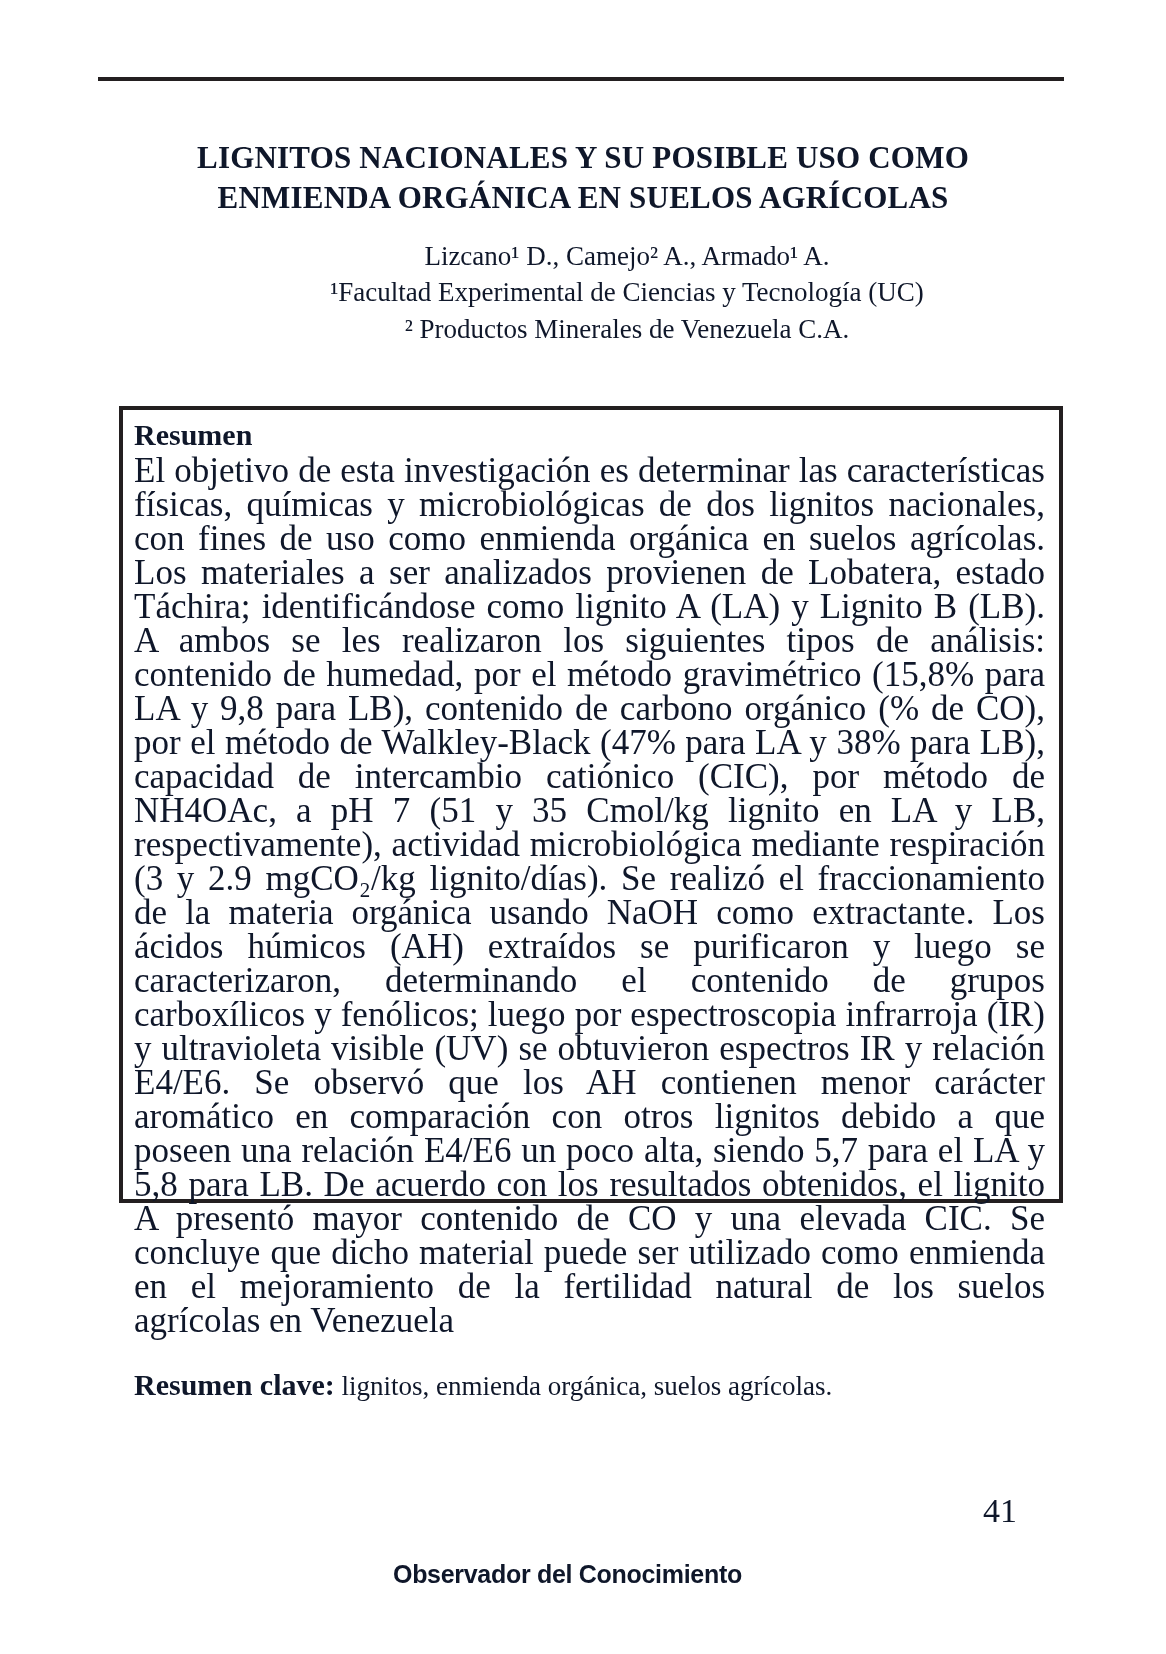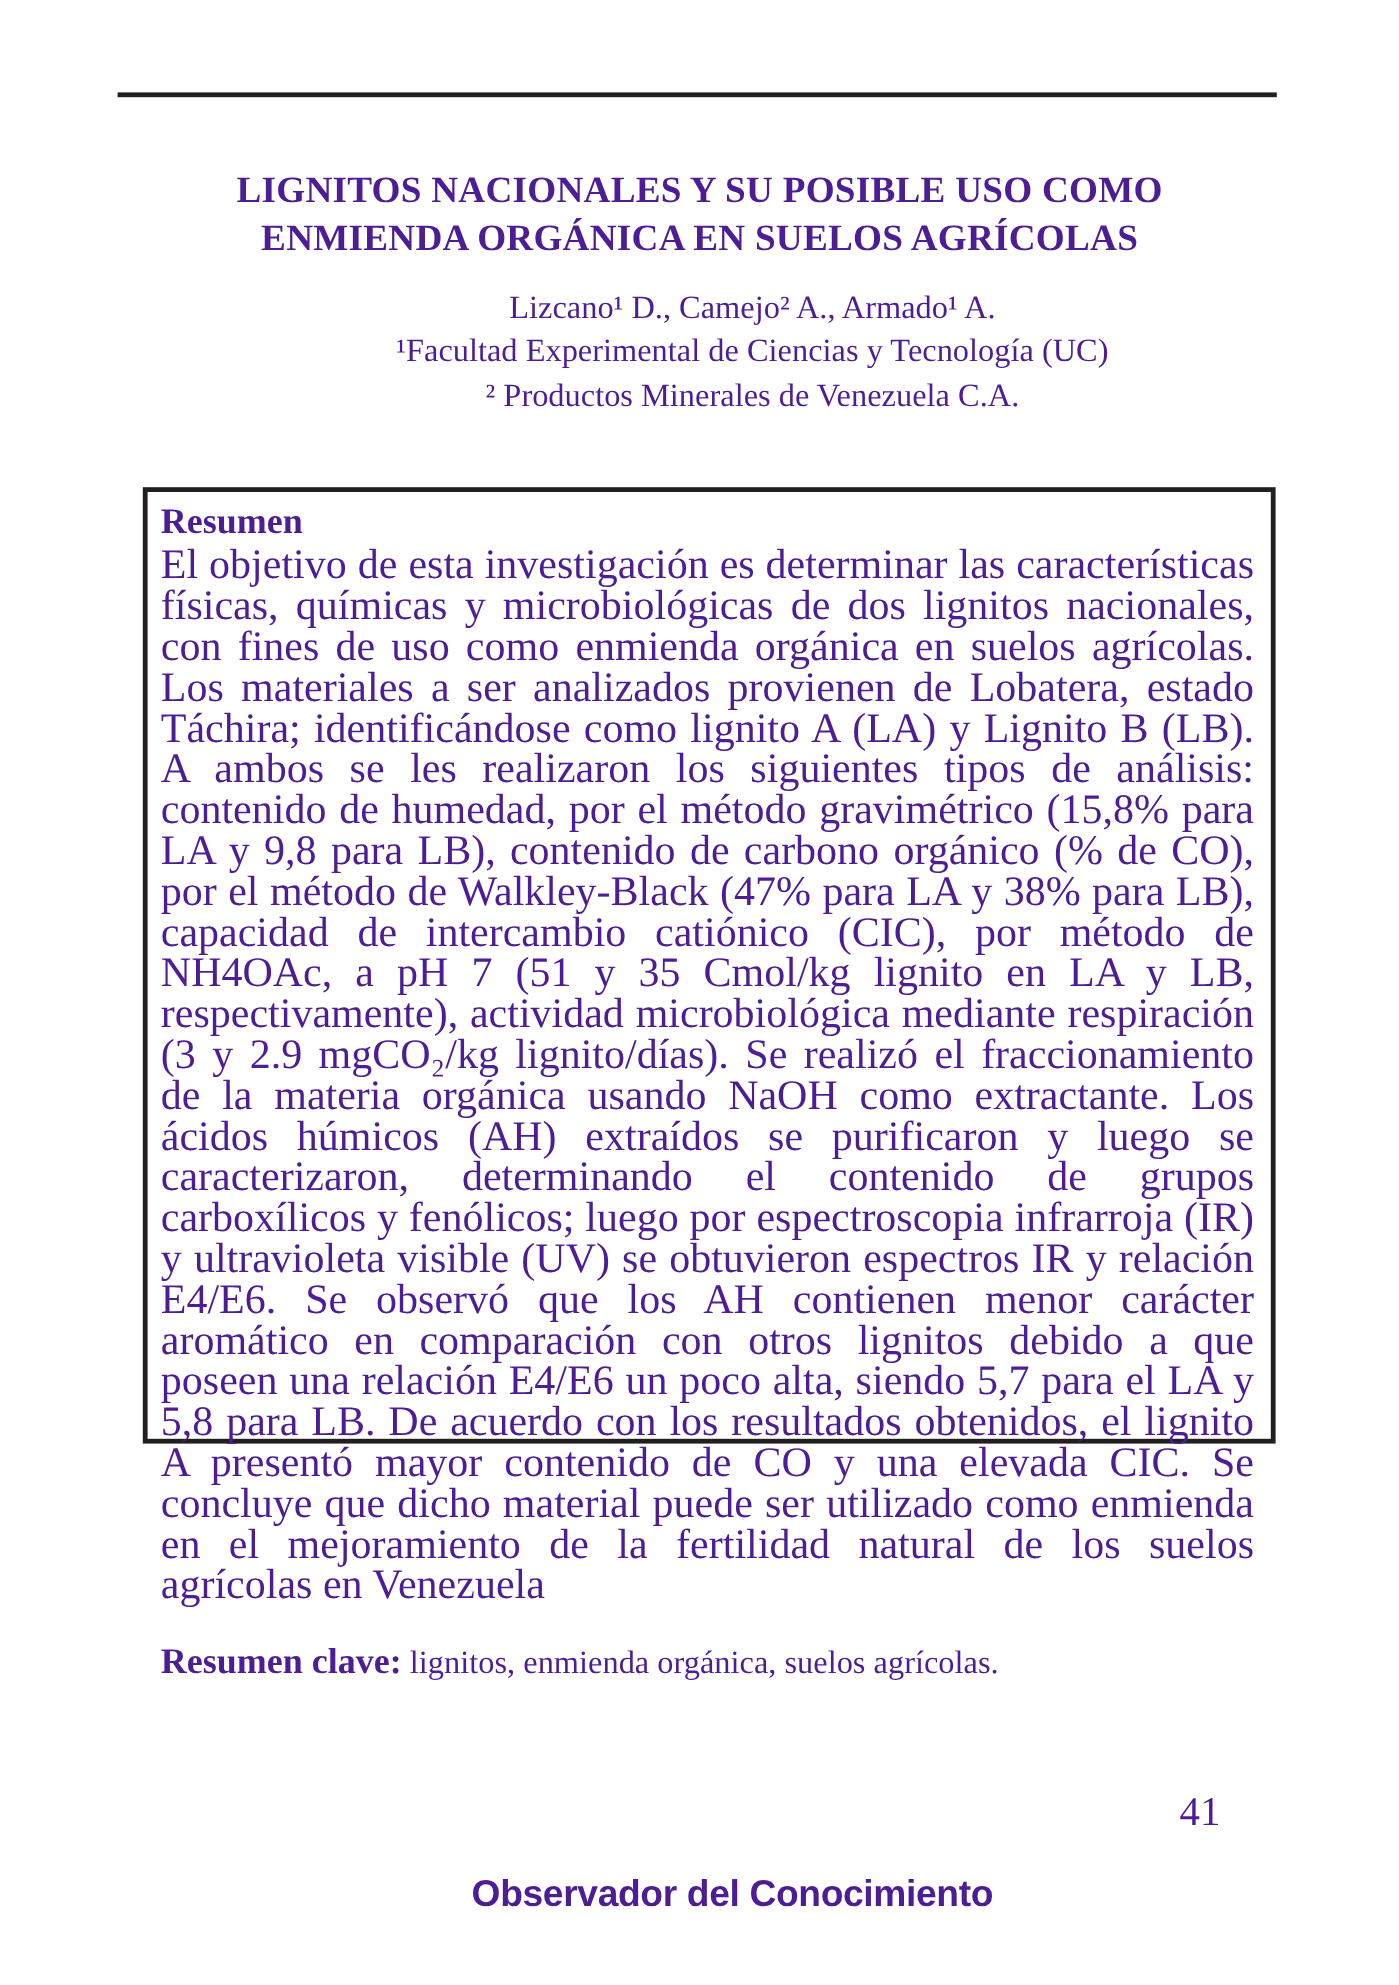--- a/index.html
+++ b/index.html
@@ -5,21 +5,21 @@
   html, body {
     margin: 0;
     padding: 0;
     background: #ffffff;
   }
   .page {
     position: relative;
     width: 1166px;
     height: 1654px;
     background: #ffffff;
-    color: #4c1d95;
+    color: #0f172a;
     font-family: "Liberation Serif", serif;
     overflow: hidden;
   }
   .top-rule {
     position: absolute;
     left: 98px;
     top: 77px;
     width: 966px;
     height: 4px;
     background: #231f20;
@@ -78,21 +78,21 @@
   .keywords-label {
     font-size: 30px;
     font-weight: bold;
   }
   .footer-journal {
     position: absolute;
     left: 393px;
     top: 1560px;
     font-family: "Liberation Sans", sans-serif;
     font-weight: bold;
-    font-size: 31px;
+    font-size: 25px;
     letter-spacing: -0.3px;
   }
   .footer-pagenum {
     position: absolute;
     left: 983px;
     top: 1492px;
     font-size: 34px;
   }
 </style>
 </head>

